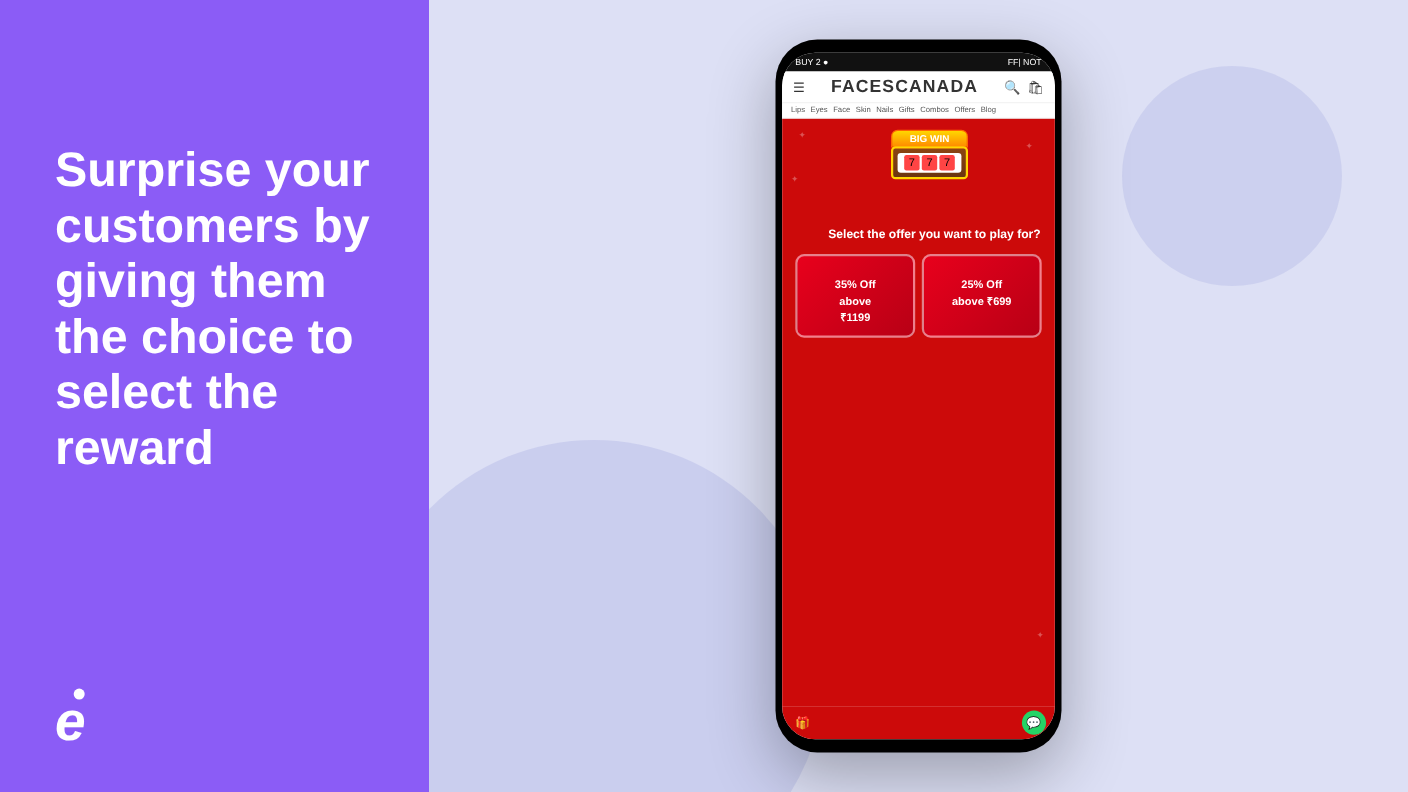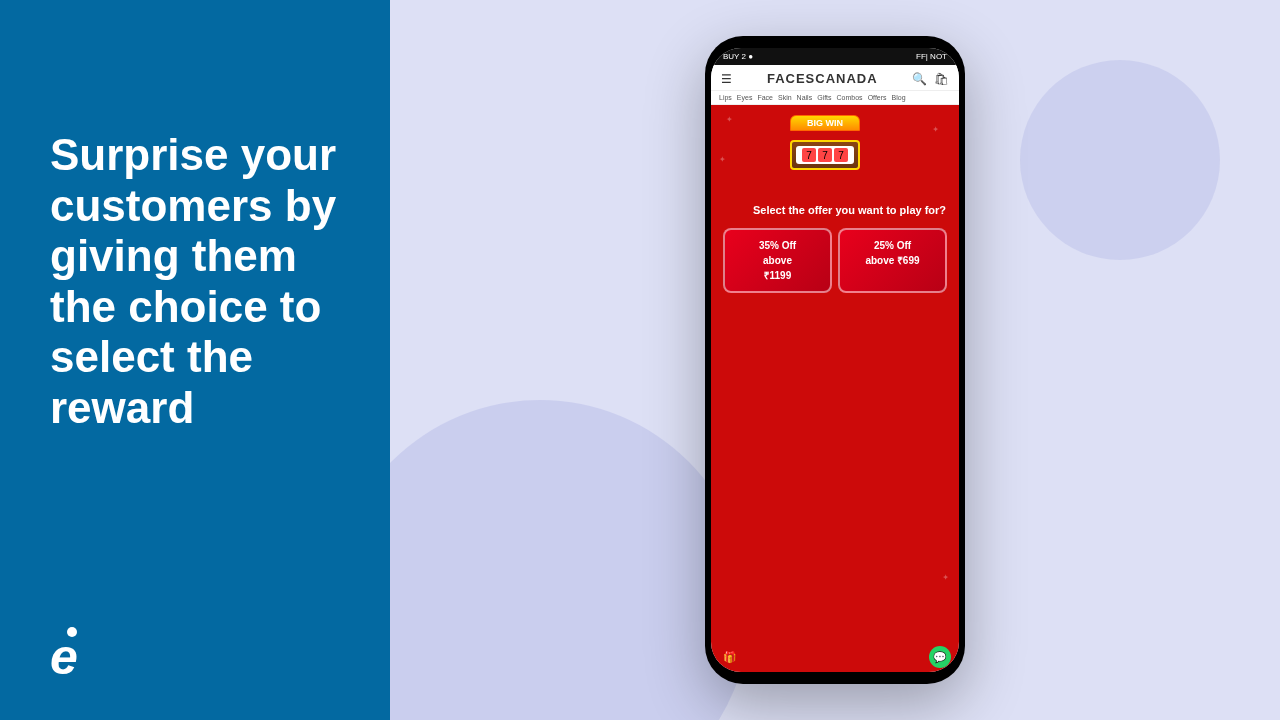--- a/index.html
+++ b/index.html
@@ -8,21 +8,21 @@
       height: 720px;
       display: flex;
       font-family: 'Arial', sans-serif;
       overflow: hidden;
     }
 
     
     .left-panel {
       width: 390px;
       height: 720px;
-      background-color: #0369a1;
+      background-color: #8b5cf6;
       position: relative;
       display: flex;
       flex-direction: column;
       justify-content: space-between;
       padding: 50px 45px 40px 50px;
       flex-shrink: 0;
     }
 
     .left-panel .headline {
       font-size: 44px;
@@ -110,21 +110,21 @@
       background: white;
       padding: 6px 10px 4px;
       display: flex;
       align-items: center;
       justify-content: space-between;
       border-bottom: 1px solid #eee;
       flex-shrink: 0;
     }
 
     .nav-brand {
-      font-size: 13px;
+      font-size: 16px;
       font-weight: 700;
       letter-spacing: 1px;
       color: #333;
     }
 
     .nav-icons {
       display: flex;
       gap: 6px;
     }
 
@@ -237,20 +237,21 @@
       padding: 8px 4px;
       text-align: center;
       cursor: pointer;
     }
 
     .offer-card-text {
       color: white;
       font-size: 10px;
       font-weight: 700;
       line-height: 1.5;
+      margin-top: 11px;
     }
 
     
     .phone-bottom-bar {
       background: #cc0a0a;
       padding: 4px 8px;
       display: flex;
       justify-content: space-between;
       align-items: center;
       flex-shrink: 0;
@@ -335,21 +336,21 @@
       </div>
 
       <div class="phone-content">
 
         <span class="sparkle" style="top:10px;left:15px;">✦</span>
         <span class="sparkle" style="top:20px;right:20px;">✦</span>
         <span class="sparkle" style="top:50px;left:8px;">✦</span>
         <span class="sparkle" style="bottom:60px;right:10px;">✦</span>
 
         <div class="slot-machine">
-          <div style="display:flex;flex-direction:column;align-items:flex-start;gap:10px;">
+          <div style="display:flex;flex-direction:column;align-items:flex-end;">
             <div class="big-win-banner">BIG WIN</div>
             <div class="slot-body">
               <div class="slot-reels">
                 <div class="slot-reel">7</div>
                 <div class="slot-reel">7</div>
                 <div class="slot-reel">7</div>
               </div>
             </div>
           </div>
         </div>

